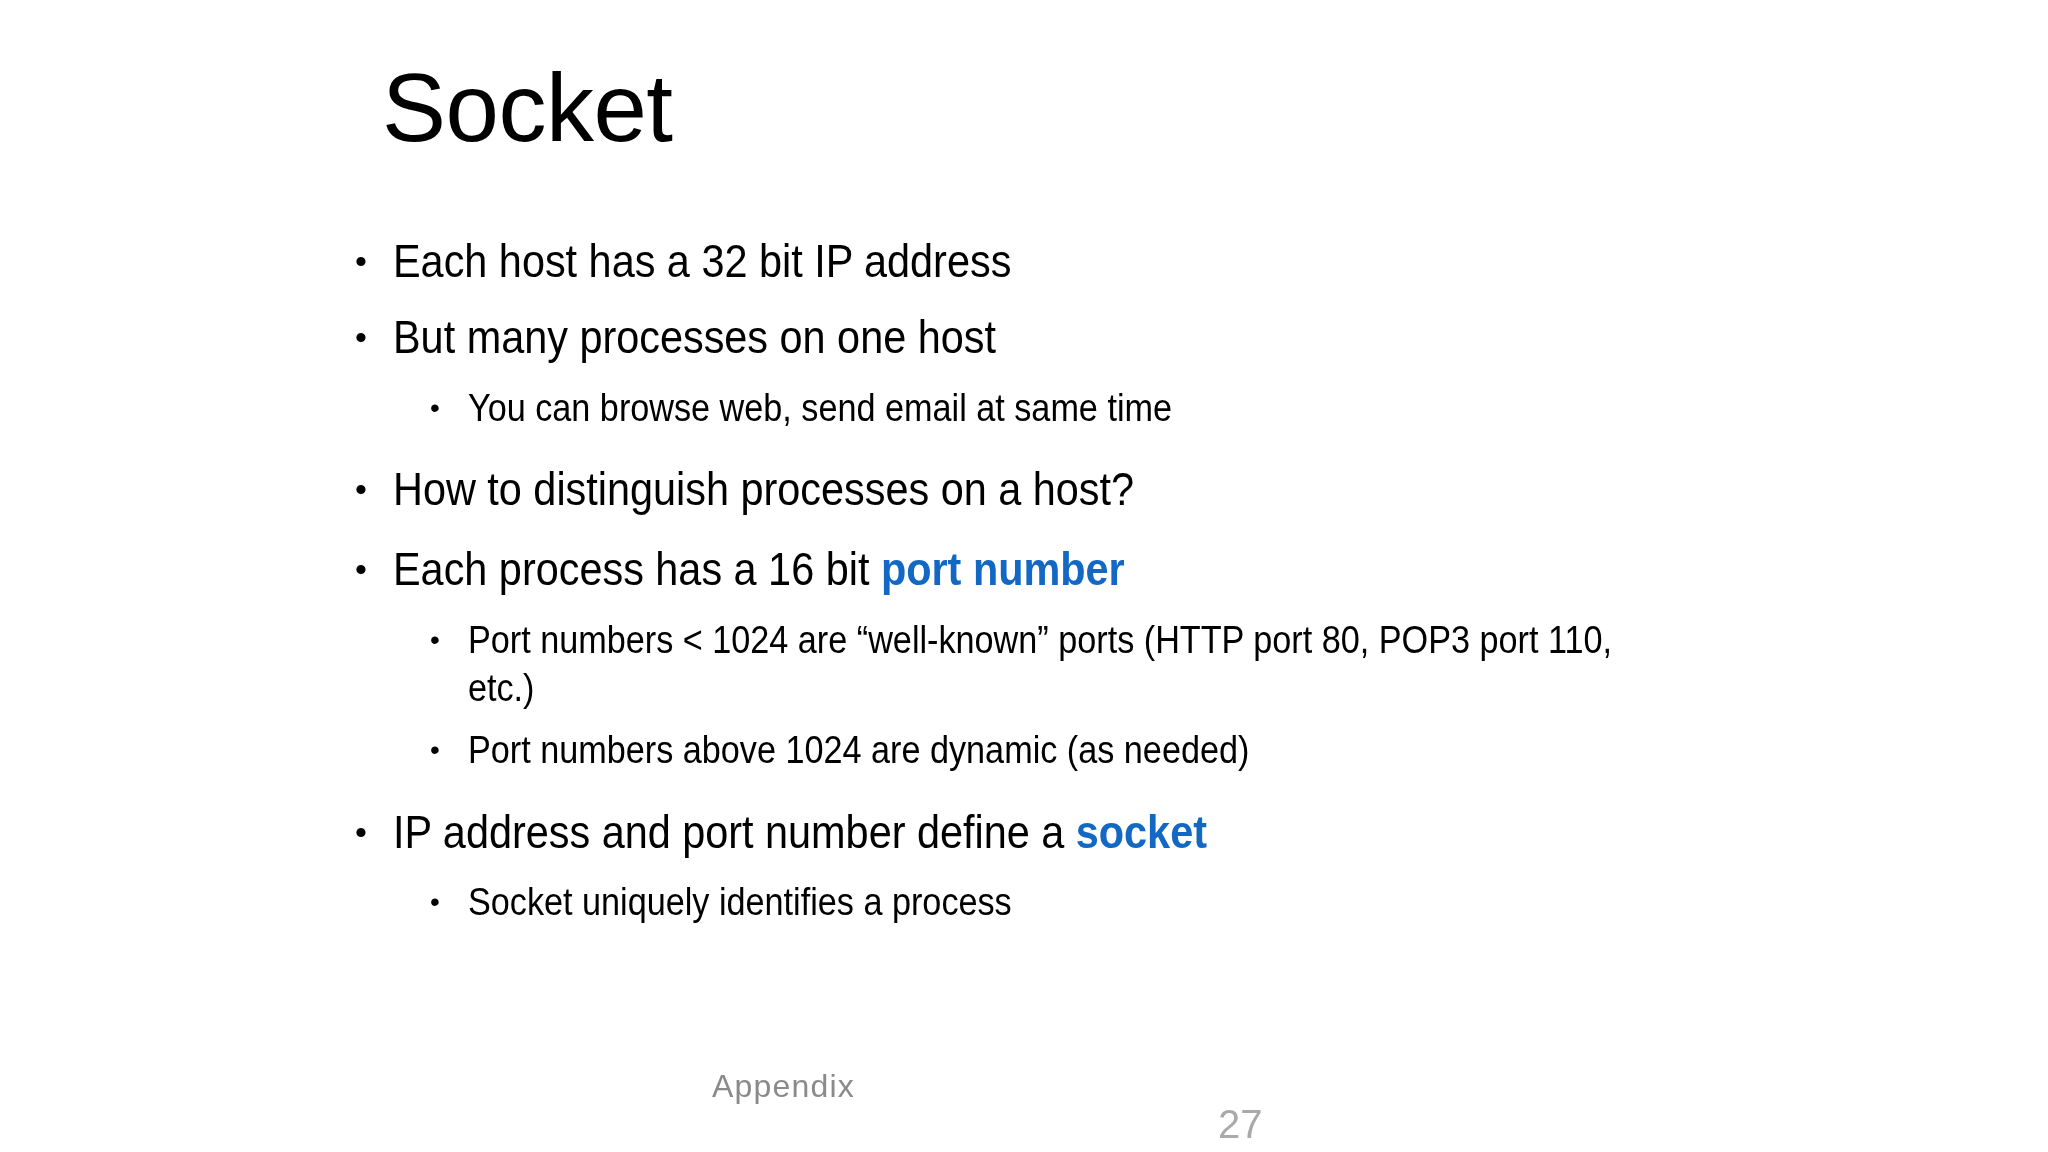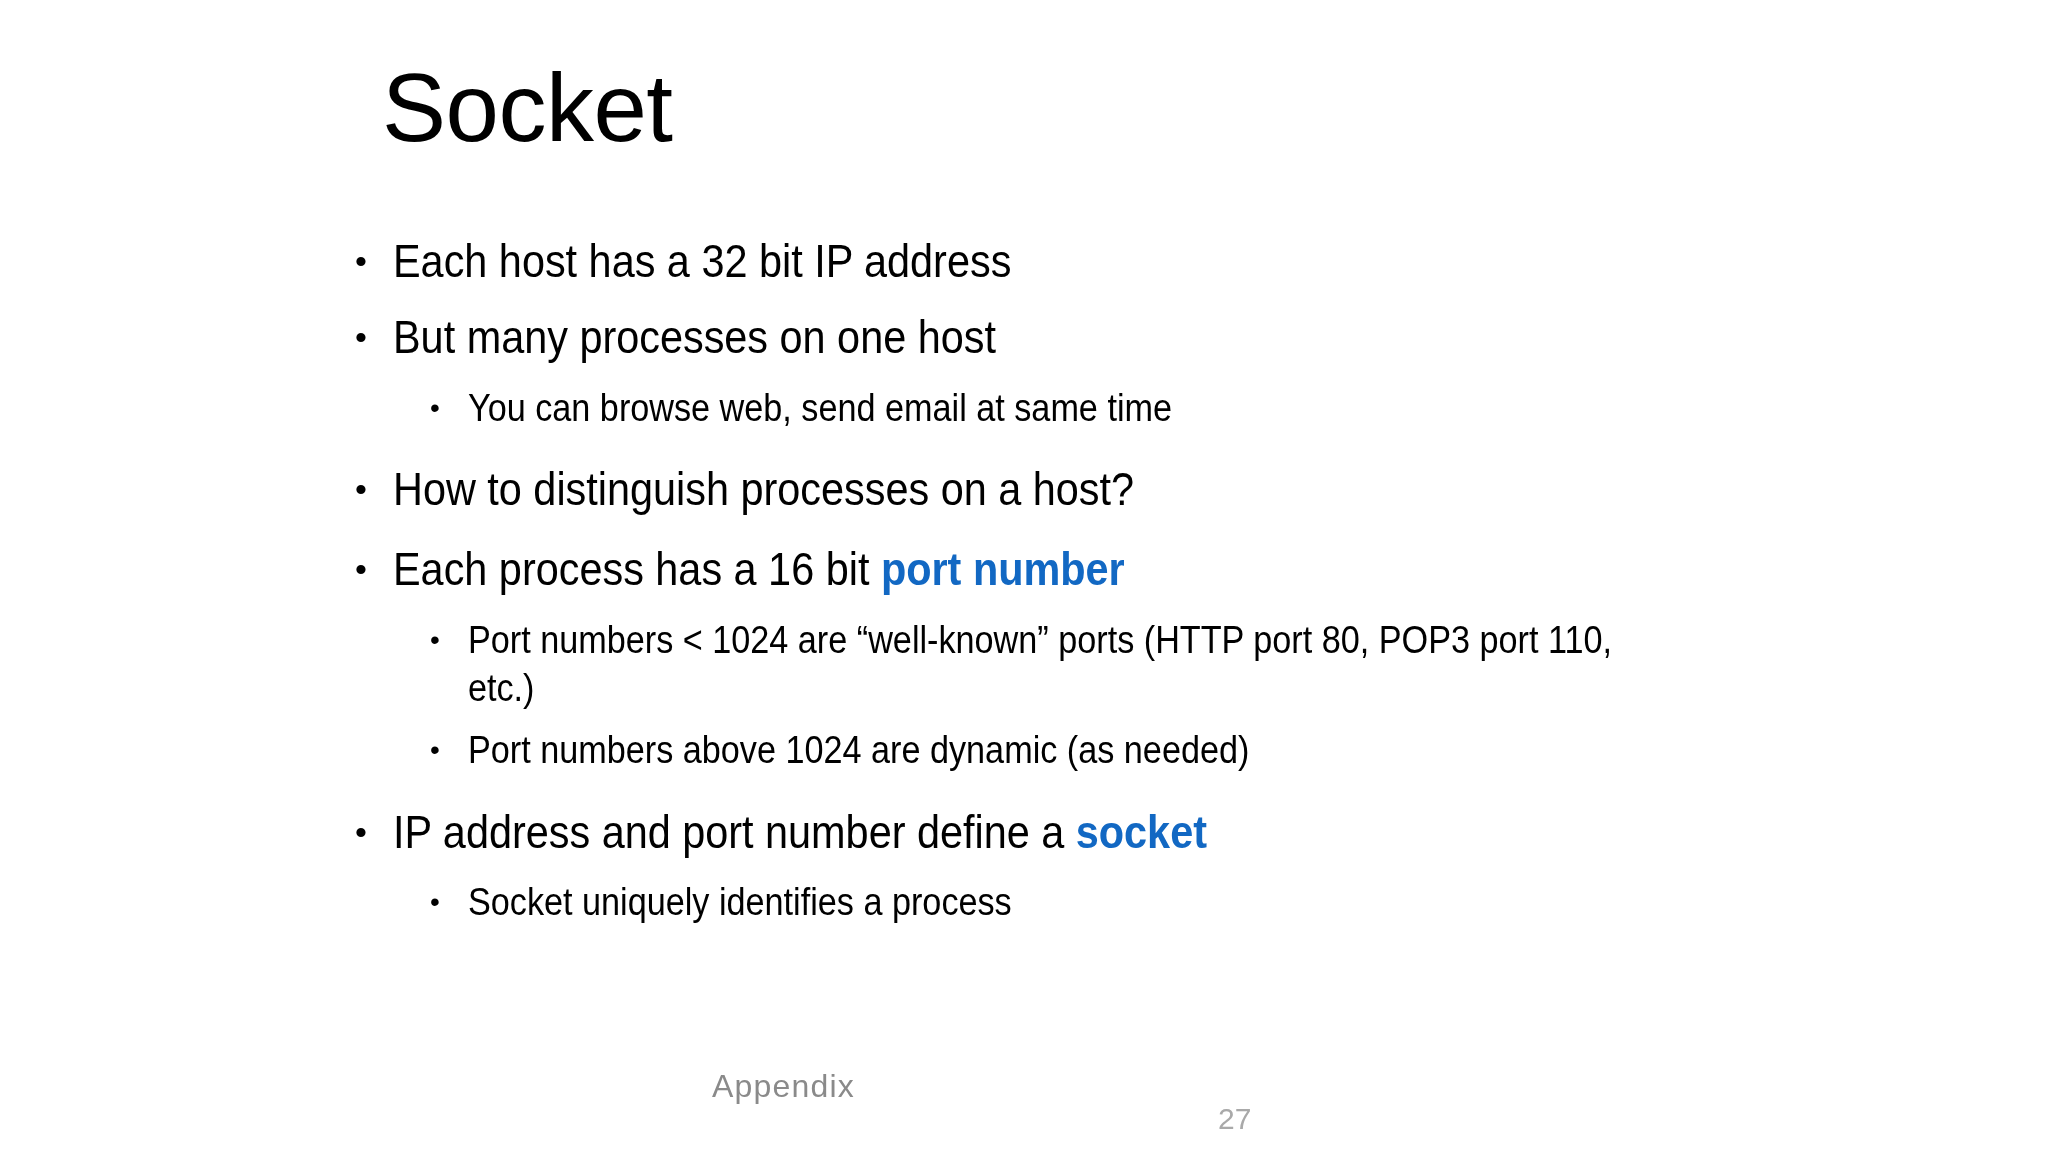--- a/index.html
+++ b/index.html
@@ -109,21 +109,21 @@
     letter-spacing: 1.2px;
     color: #8a8a8a;
     white-space: nowrap;
   }
 
   .page-number {
     position: absolute;
     left: 1218px;
     top: 1102px;
     font-family: "Liberation Sans", sans-serif;
-    font-size: 30px;
+    font-size: 40px;
     font-weight: 400;
     color: #a9a9a9;
     white-space: nowrap;
   }
 </style>
 </head>
 <body>
 
 <div class="slide">
 

